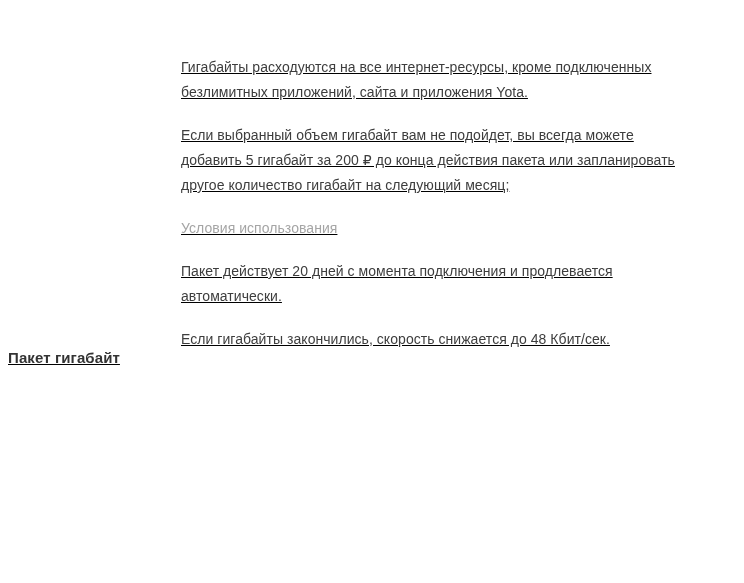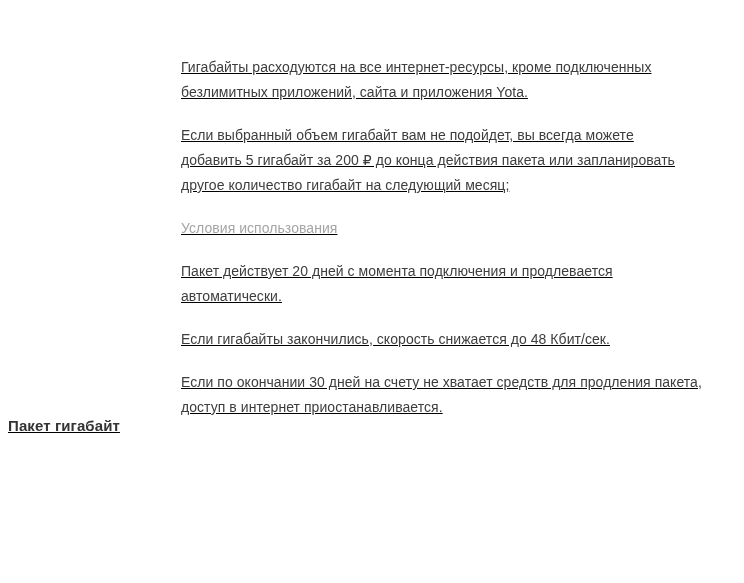--- a/index.html
+++ b/index.html
@@ -67,16 +67,14 @@
   <div class="col-content">
     <p class="para">Гигабайты расходуются на все интернет-ресурсы, кроме подключенных
 безлимитных приложений, сайта и приложения Yota.</p>
     <p class="para">Если выбранный объем гигабайт вам не подойдет, вы всегда можете
 добавить 5 гигабайт за 200 ₽ до конца действия пакета или запланировать
 другое количество гигабайт на следующий месяц;</p>
     <p class="para muted">Условия использования</p>
     <p class="para">Пакет действует 20 дней с момента подключения и продлевается
 автоматически.</p>
     <p class="para">Если гигабайты закончились, скорость снижается до 48 Кбит/сек.</p>
-    <p class="para">Если по окончании 30 дней на счету не хватает средств для продления пакета,
-доступ в интернет приостанавливается.</p>
   </div>
 </div>
 
 </body></html>

